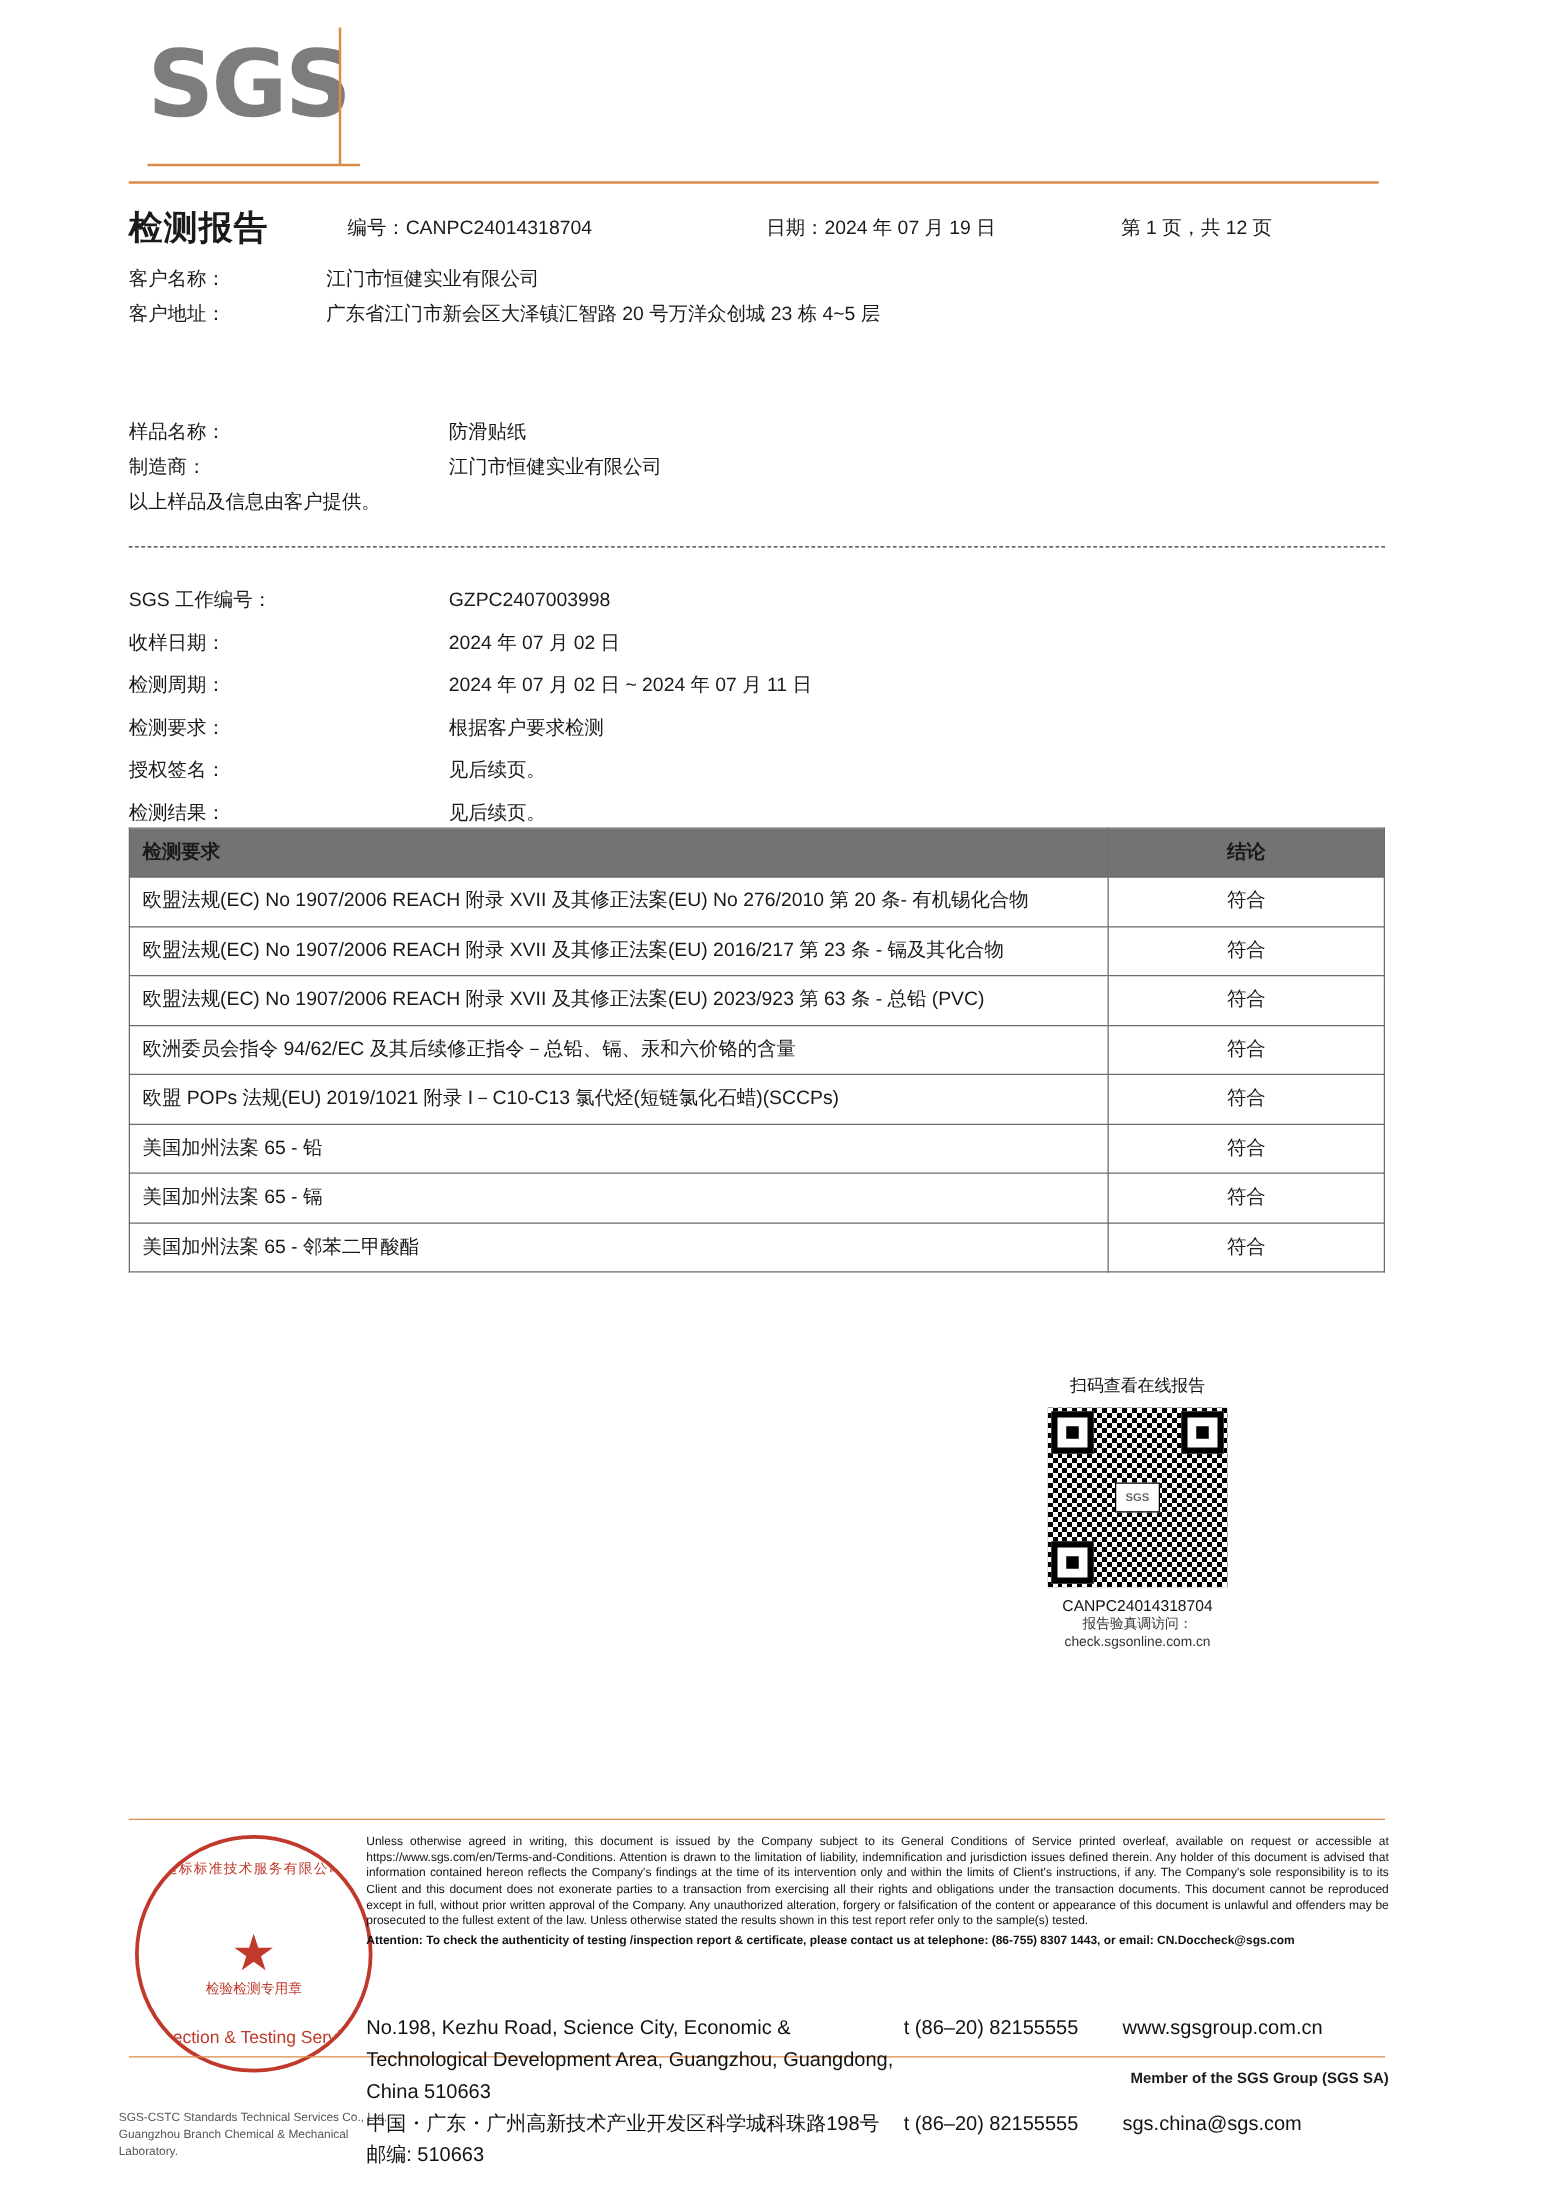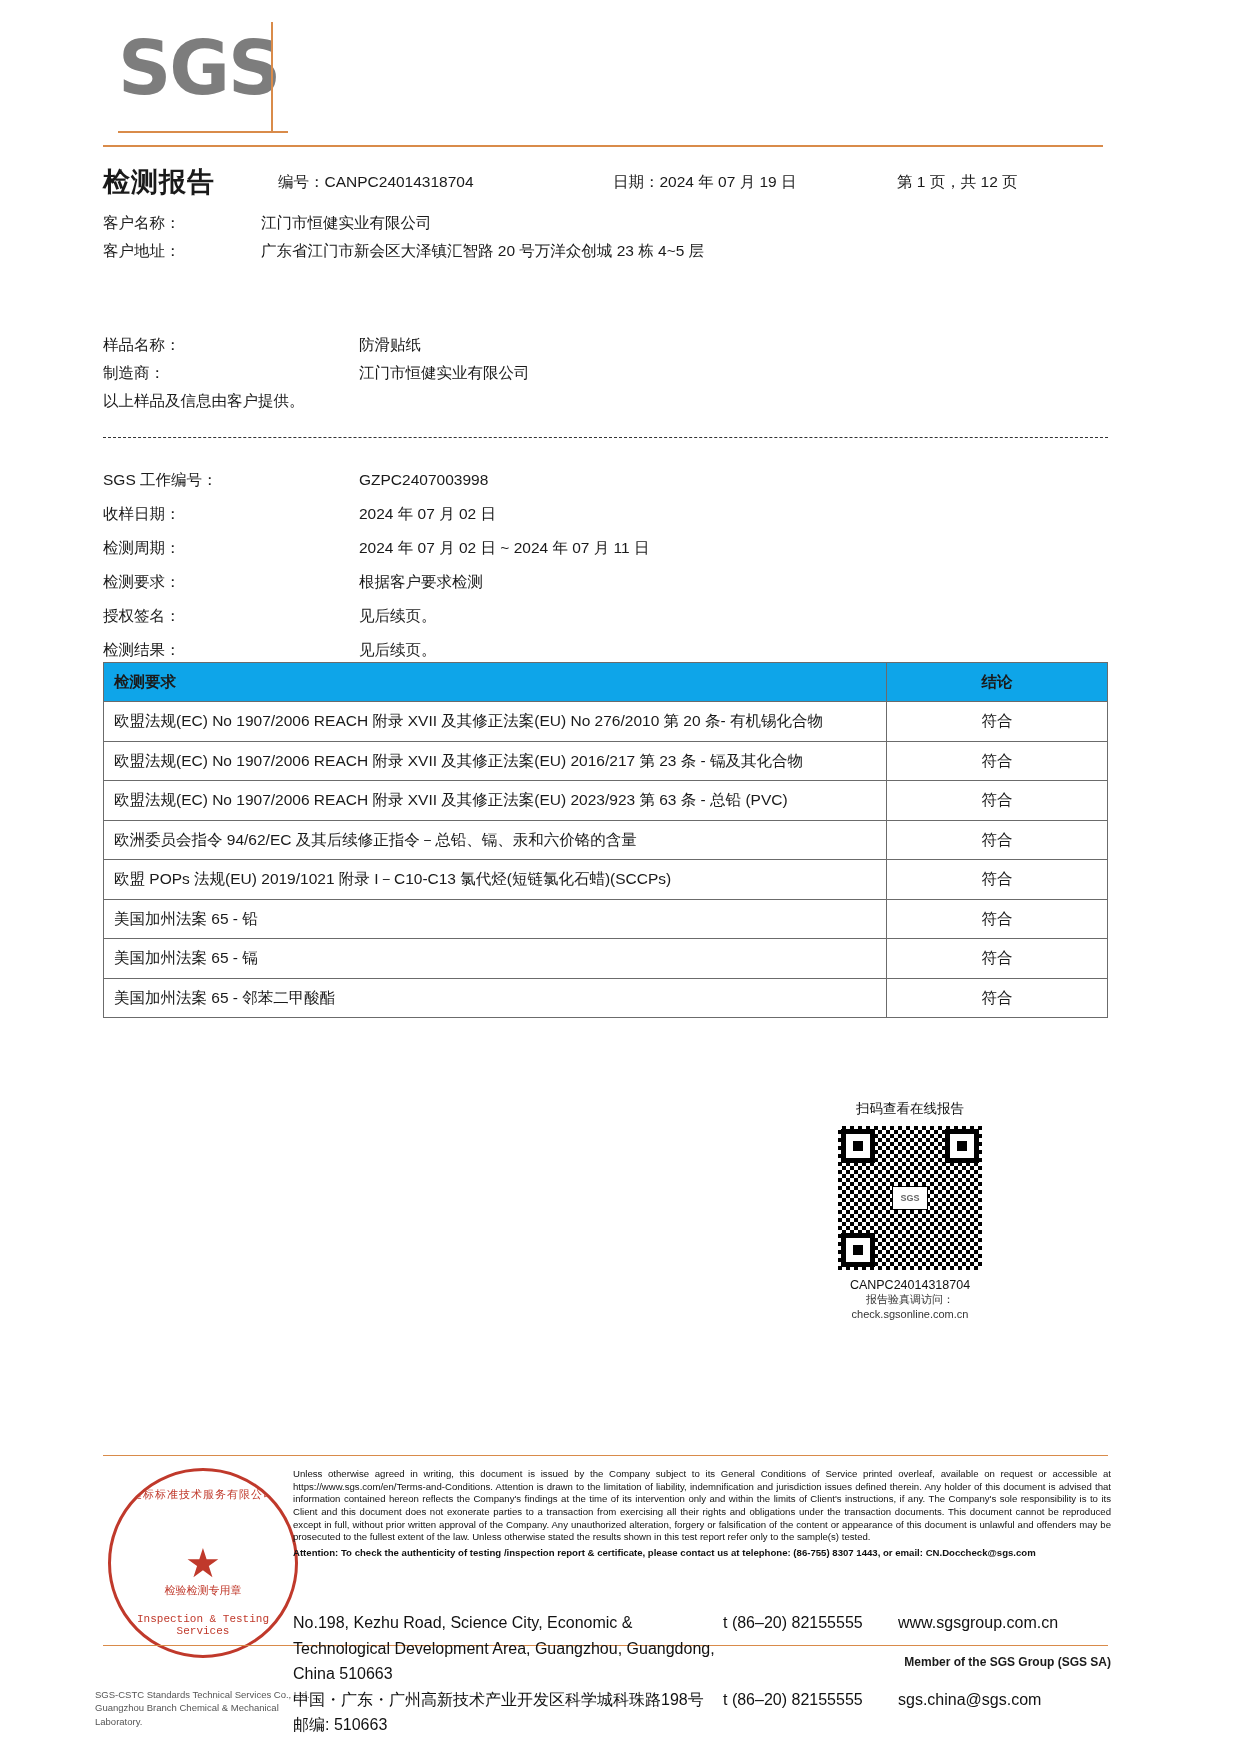--- a/index.html
+++ b/index.html
@@ -156,21 +156,21 @@
   }
   .result-table th,
   .result-table td {
     border: 1px solid #6b6b6b;
     padding: 8px 10px;
     vertical-align: middle;
     line-height: 1.45;
   }
   .result-table th {
     font-weight: bold;
-    background: #0ea5e9;
+    background: #737373;
   }
   .col-req { width: 78%; text-align: left; }
   .col-con { width: 22%; text-align: center; }
   .result-table td.col-con { text-align: center; }
 
   
   .sign-block {
     position: absolute;
     left: 103px;
     top: 1078px;
@@ -292,22 +292,21 @@
     letter-spacing: 1px;
   }
   .stamp .s-mid {
     position: absolute;
     top: 112px; left: 0; right: 0;
     font-size: 11px;
   }
   .stamp .s-bot {
     position: absolute;
     bottom: 18px; left: 0; right: 0;
-    font-size: 11px;
-    font-family: Liberation Mono, monospace;
+    font-size: 14px;
   }
   .stamp-text-left {
     position: absolute;
     left: 95px;
     top: 1645px;
     width: 230px;
     font-size: 9.5px;
     color: #555;
     line-height: 1.4;
     margin-top: 43px;

